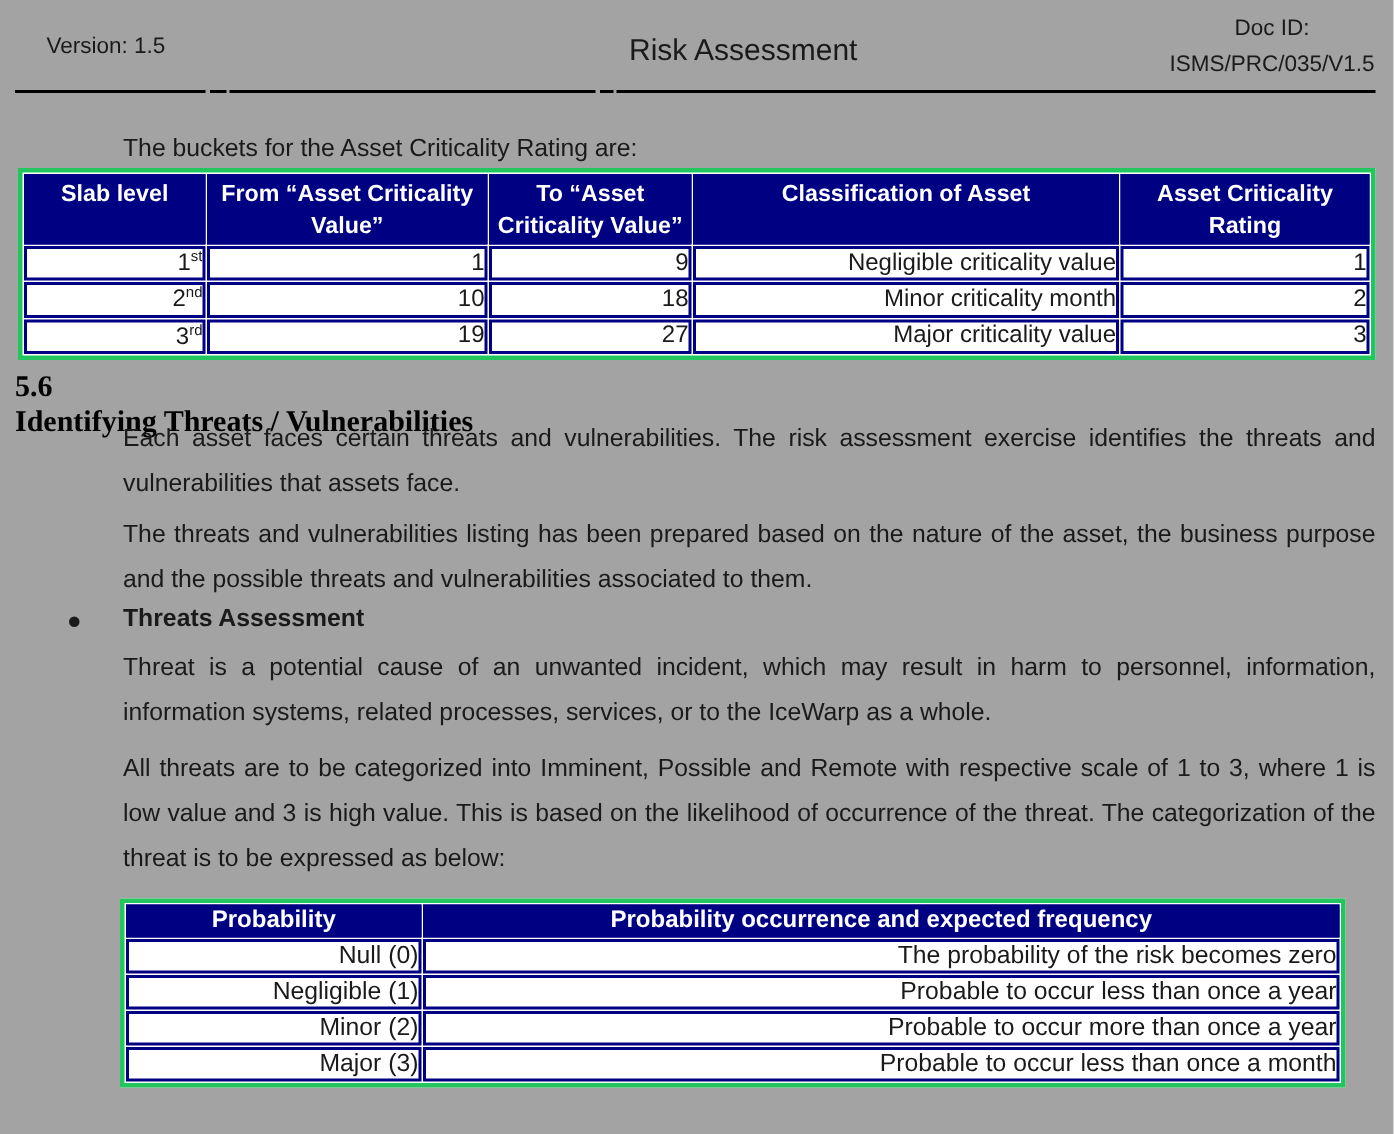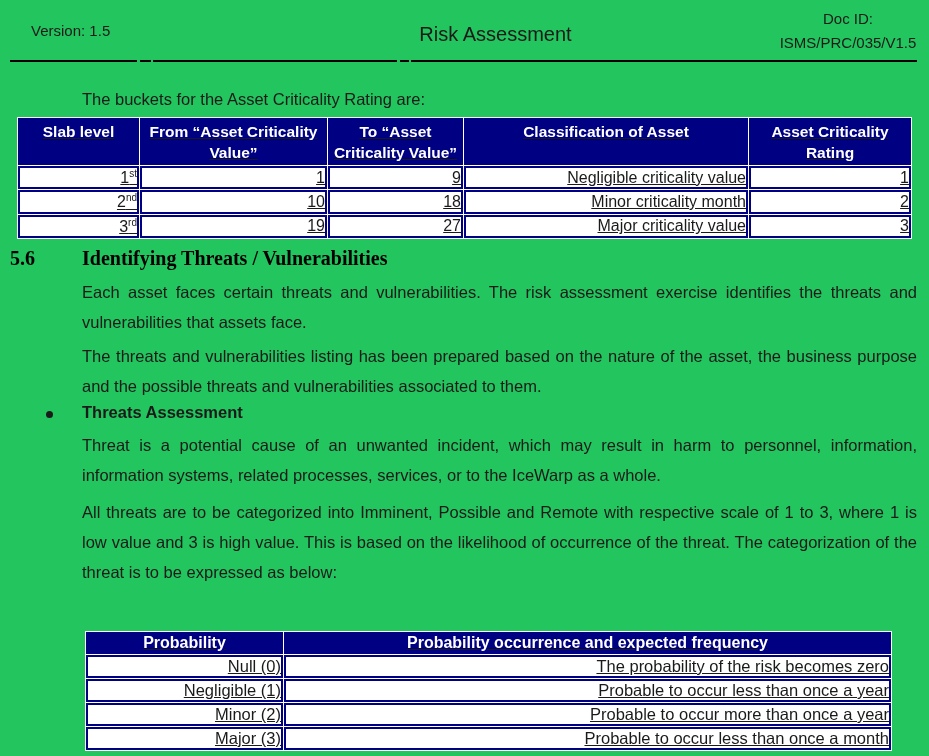--- a/index.html
+++ b/index.html
@@ -1,60 +1,60 @@
 <!DOCTYPE html>
 <html><head>
 <meta charset="utf-8">
 <style>
   * { margin:0; padding:0; box-sizing:border-box; }
   html,body { background:#ffffff; }
   .page {
-    position:relative; width:929px; height:756px; background:#22c55e;
+    position:relative; width:929px; height:756px; background:#a3a3a3;
     font-family:"Liberation Sans", sans-serif; color:#1a1a1a; overflow:hidden;
   }
   
   .hdr-version { position:absolute; left:31px; top:22px; font-size:15px; color:#1a1a1a; }
   .hdr-title   { position:absolute; left:62px; right:0; top:23px; text-align:center; font-size:20px; color:#1a1a1a; }
   .hdr-doc     { position:absolute; right:6px; top:7px; width:150px; text-align:center; font-size:15px; line-height:24px; color:#1a1a1a; }
   .hdr-rule    { position:absolute; left:10px; top:60px; width:907px; height:2px; display:flex; }
   .hdr-rule .seg { height:2px; background:#000000; }
   .hdr-rule .gap { height:2px; background:transparent; }
   .s1{width:127px;} .g1{width:3px;} .s2{width:11px;} .g2{width:2px;}
   .s3{width:244px;} .g3{width:3px;} .s4{width:9px;} .g4{width:2px;} .s5{flex:1;}
   
   .intro { position:absolute; left:82px; top:90px; font-size:16.5px; }
   
   table.navy {
-    border:5px solid #22c55e; border-spacing:1px; background:#ffffff;
-    table-layout:fixed; border-collapse:separate;text-decoration:underline;
+    border:3px solid #22c55e; border-spacing:1px; background:#ffffff;
+    table-layout:fixed; border-collapse:separate;
   }
   table.navy td, table.navy th { border:2px solid #000082; overflow:hidden; }
   table.navy th { background:#000082; color:#ffffff; font-weight:bold; }
   
   .tbl1-wrap { position:absolute; left:12px; top:112px; width:905px; }
   .tbl1 { width:100%; }
   .tbl1 th { font-size:15.5px; line-height:21px; vertical-align:top; padding-top:1px; height:45px; text-align:center; }
   .tbl1 td { height:22px; text-align:right; font-size:16px; vertical-align:middle; padding:0; }
   .tbl1 sup { font-size:10px; }
   
   .sec-heading {
     position:absolute; left:10px; top:247px; display:flex;
-    font-family:"Liberation Serif", serif; font-weight:bold; font-size:20px; color:#000000;
+    font-family:"Liberation Serif", serif; font-weight:bold; font-size:20px; color:#000000;flex-direction:column;
   }
   .sec-num { width:72px; }
   
   .para { position:absolute; left:82px; width:835px; font-size:16.5px; line-height:30px; text-align:justify; color:#1a1a1a; }
   .p1 { top:277px; }
   .p2 { top:341px; }
   .bullet-title { position:absolute; left:82px; top:403px; font-size:16.5px; font-weight:bold; color:#1a1a1a; }
   .bullet-dot { position:absolute; left:46px; top:411px; width:7px; height:7px; border-radius:50%; background:#1a1a1a; }
   .p3 { top:430px; }
   .p4 { top:497px; }
   
-  .tbl2-wrap { position:absolute; left:80px; top:599px; width:817px;margin-top:27px; }
+  .tbl2-wrap { position:absolute; left:80px; top:599px; width:817px; }
   .tbl2 { width:100%; }
   .tbl2 th { font-size:16px; height:22px; text-align:center; vertical-align:middle; }
   .tbl2 td { height:22px; font-size:16.5px; vertical-align:middle; padding:0 0 0 6px; text-align:right; }
 </style>
 </head>
 <body>
 
 <div class="page">
 
   <div class="hdr-version">Version: 1.5</div>

